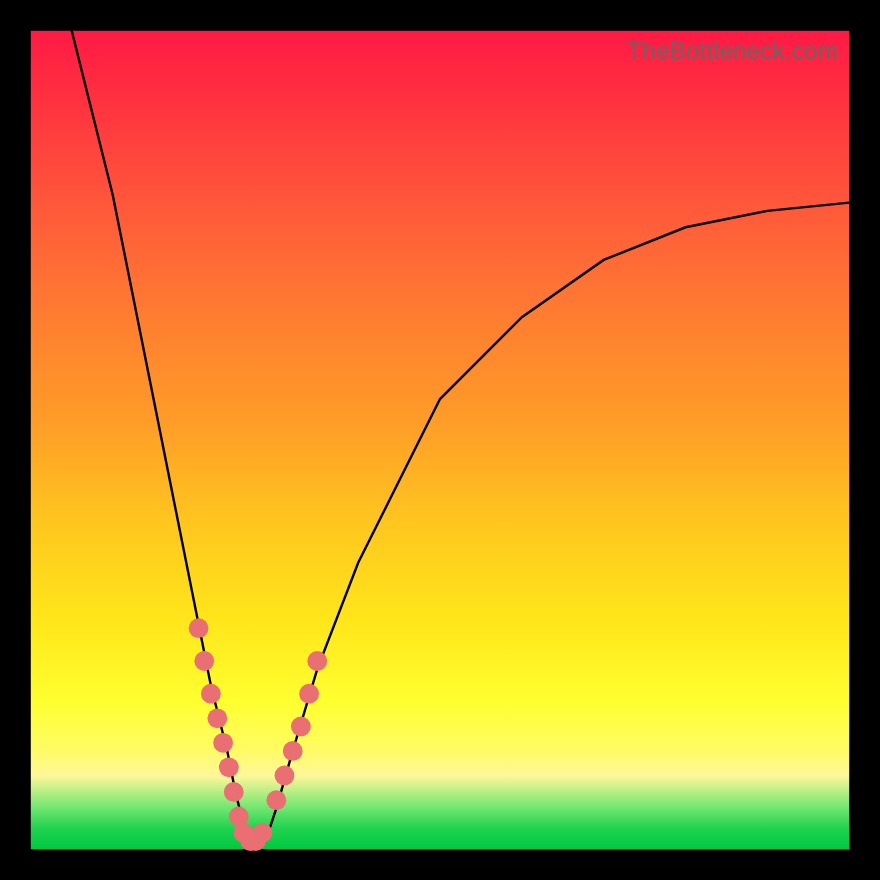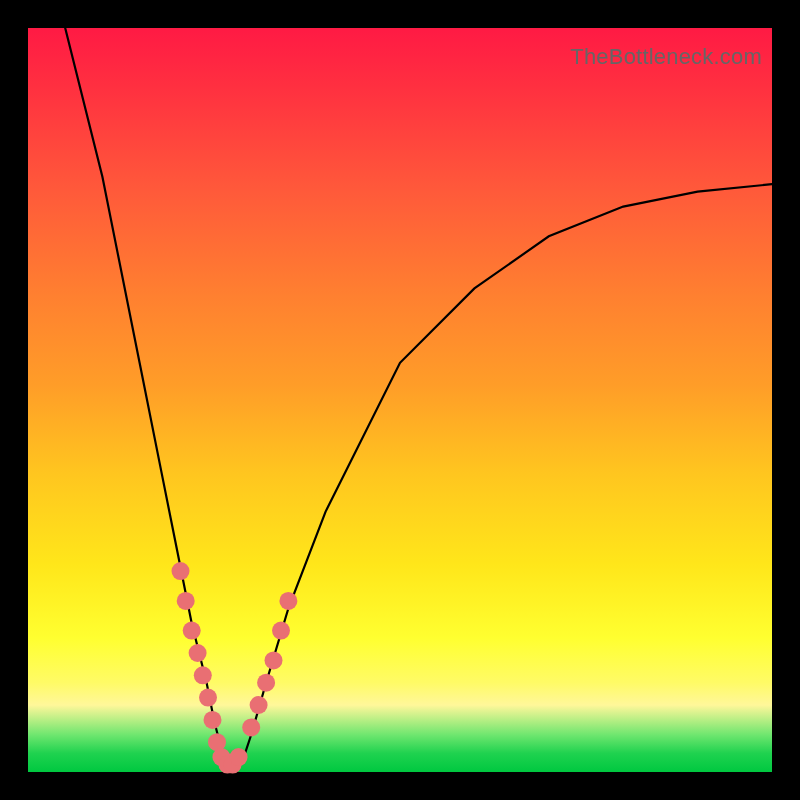--- a/index.html
+++ b/index.html
@@ -42,21 +42,20 @@
   }
   .watermark {
     position: absolute;
     top: 6px;
     right: 10px;
     color: #666;
     font-size: 22px;
     font-weight: 400;
     letter-spacing: 0.2px;
     user-select: none;
-    margin-top: 10px;
   }
   svg.overlay {
     position: absolute;
     left: 0;
     top: 0;
     width: 744px;
     height: 744px;
     overflow: visible;
   }
   .curve {

